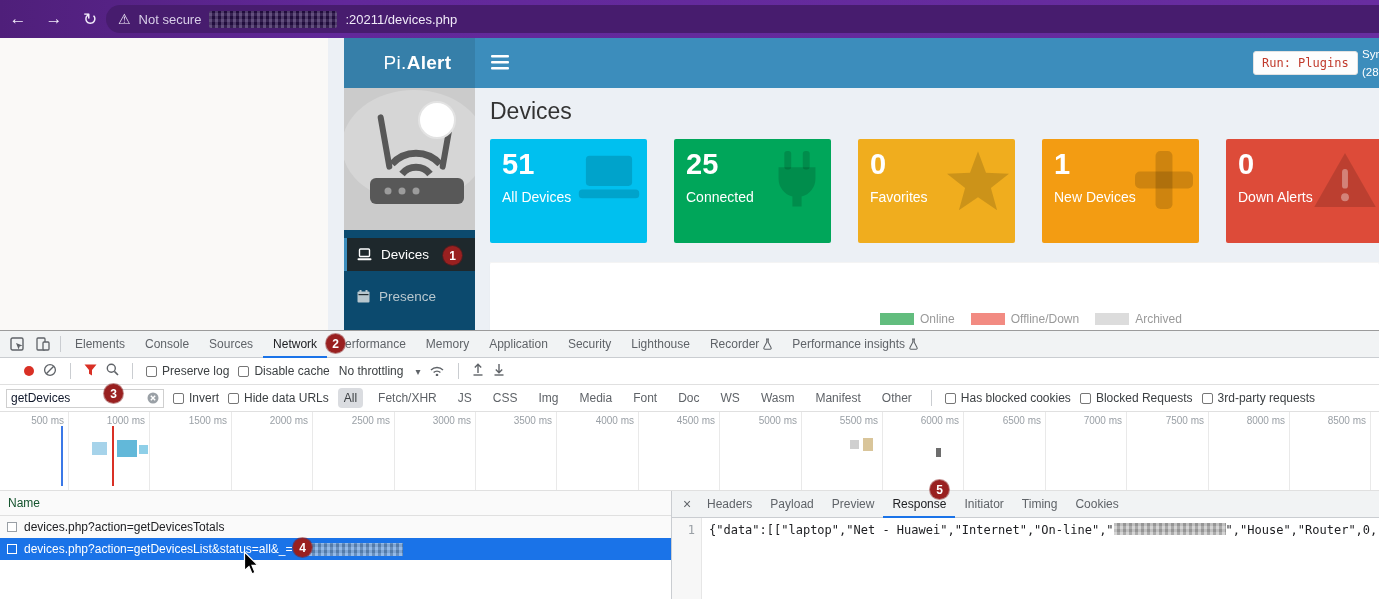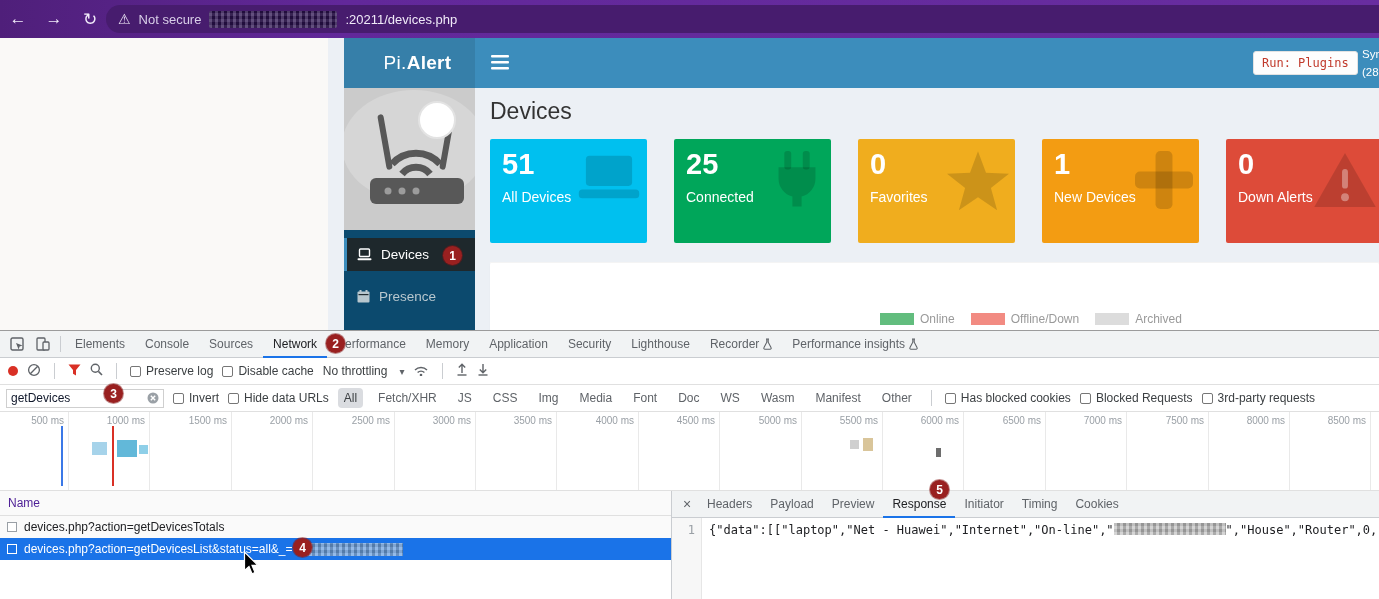--- a/index.html
+++ b/index.html
@@ -59,37 +59,37 @@
   .legend-item{display:flex;align-items:center;gap:6px;}
   .legend .sw{width:34px;height:12px;display:inline-block;}
 
   
   #devtools{position:absolute;left:0;top:330px;width:1379px;height:269px;background:#fff;border-top:1px solid #9b9b9b;font-size:12px;color:#333;}
   .dt-tabbar{height:27px;background:#f1f3f4;border-bottom:1px solid #cacdd1;display:flex;align-items:center;padding-left:4px;}
   .dt-icon{width:26px;height:26px;display:flex;align-items:center;justify-content:center;color:#5f6368;}
   .vline{width:1px;height:16px;background:#cacdd1;margin:0 4px;flex:none;}
   .dt-tab{padding:0 10px;height:27px;display:flex;align-items:center;gap:4px;color:#5f6368;white-space:nowrap;}
   .dt-tab.sel{color:#202124;box-shadow:inset 0 -2px 0 #1a73e8;}
-  .dt-toolbar{height:27px;border-bottom:1px solid #e0e0e0;display:flex;align-items:center;padding-left:8px;gap:9px;}
+  .dt-toolbar{height:27px;border-bottom:1px solid #e0e0e0;display:flex;align-items:center;padding-left:24px;gap:9px;}
   .rec{width:10px;height:10px;border-radius:50%;background:#d93025;flex:none;}
   .ck{display:flex;align-items:center;gap:5px;color:#3c4043;white-space:nowrap;}
   .cb{width:11px;height:11px;border:1px solid #767676;border-radius:2px;background:#fff;display:inline-block;flex:none;}
   .throttle{display:flex;align-items:center;gap:12px;color:#3c4043;}
   .caret{color:#5f6368;font-size:10px;}
   .dt-filterrow{height:27px;border-bottom:1px solid #e0e0e0;display:flex;align-items:center;padding-left:6px;gap:9px;white-space:nowrap;}
   .filter-box{width:158px;height:19px;border:1px solid #cfcfcf;background:#fff;display:flex;align-items:center;padding:0 4px;gap:3px;flex:none;}
   .filter-box input{border:0;outline:0;flex:1;min-width:0;font-size:12px;color:#0f172a;font-family:"Liberation Sans",sans-serif;background:transparent;}
   .chip{padding:3px 6px;color:#5f6368;border-radius:4px;}
   .chip.sel{background:#dadce0;color:#3c4043;}
   .dt-timeline{position:relative;height:79px;border-bottom:1px solid #e0e0e0;overflow:hidden;background:#fff;}
   .tl-grid{position:absolute;top:0;bottom:0;width:1px;background:#e9e9e9;}
   .tl-label{position:absolute;top:3px;width:60px;text-align:right;font-size:10px;color:#9aa0a6;}
   .tl-mark{position:absolute;}
   .dt-table{position:absolute;left:0;top:160px;width:672px;height:109px;border-right:1px solid #cacdd1;background:#fff;overflow:hidden;}
-  .dt-table-header{height:25px;border-bottom:1px solid #e0e0e0;display:flex;align-items:center;padding-left:8px;color:#4c1d95;background:#fafafa;}
+  .dt-table-header{height:25px;border-bottom:1px solid #e0e0e0;display:flex;align-items:center;padding-left:8px;color:#14532d;background:#fafafa;}
   .req-row{height:22px;display:flex;align-items:center;gap:7px;padding-left:7px;color:#202124;}
   .req-row.odd{background:#fafafa;}
   .doc-ic{width:10px;height:10px;border:1px solid #9aa0a6;flex:none;background:#fff;}
   .req-row.sel{background:#1a73e8;color:#fff;}
   .req-row.sel .doc-ic{border-color:#fff;background:transparent;}
   .dt-detail{position:absolute;left:672px;top:160px;width:707px;height:109px;background:#fff;}
   .detail-tabs{height:27px;background:#f1f3f4;border-bottom:1px solid #cacdd1;display:flex;align-items:center;padding-left:4px;}
   .close-x{width:22px;text-align:center;color:#5f6368;font-size:14px;flex:none;}
   .detail-tab{padding:0 9px;height:27px;display:flex;align-items:center;color:#5f6368;white-space:nowrap;}
   .detail-tab.sel{color:#202124;box-shadow:inset 0 -2px 0 #1a73e8;}

